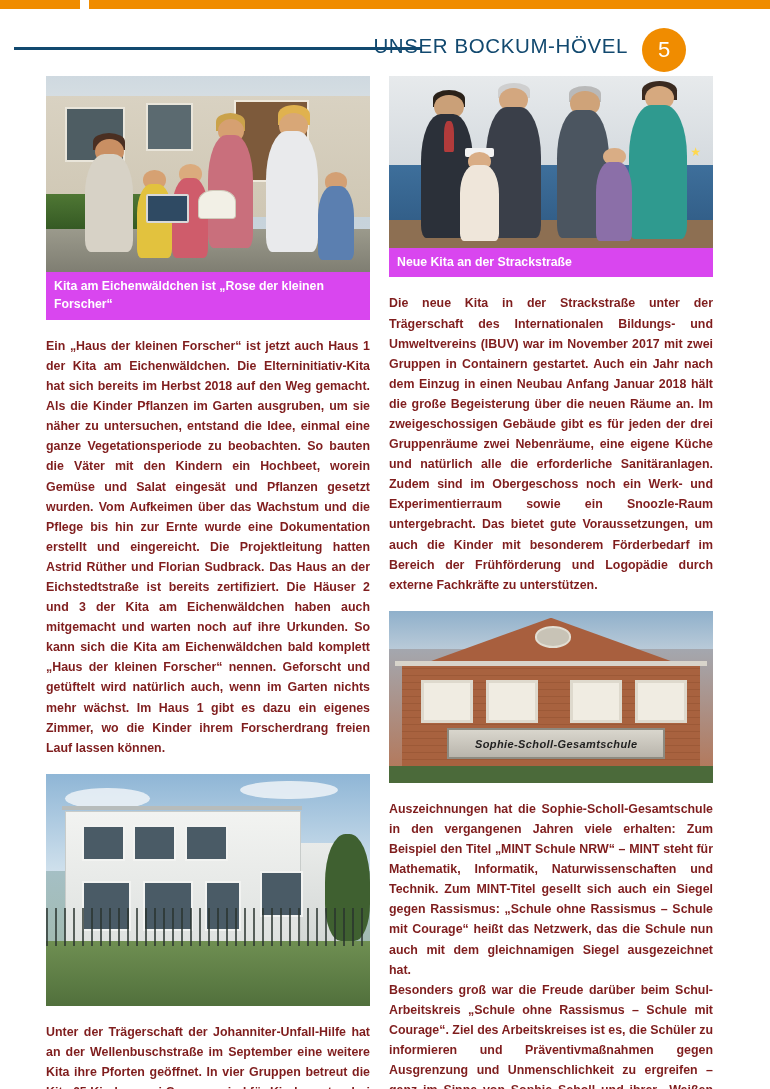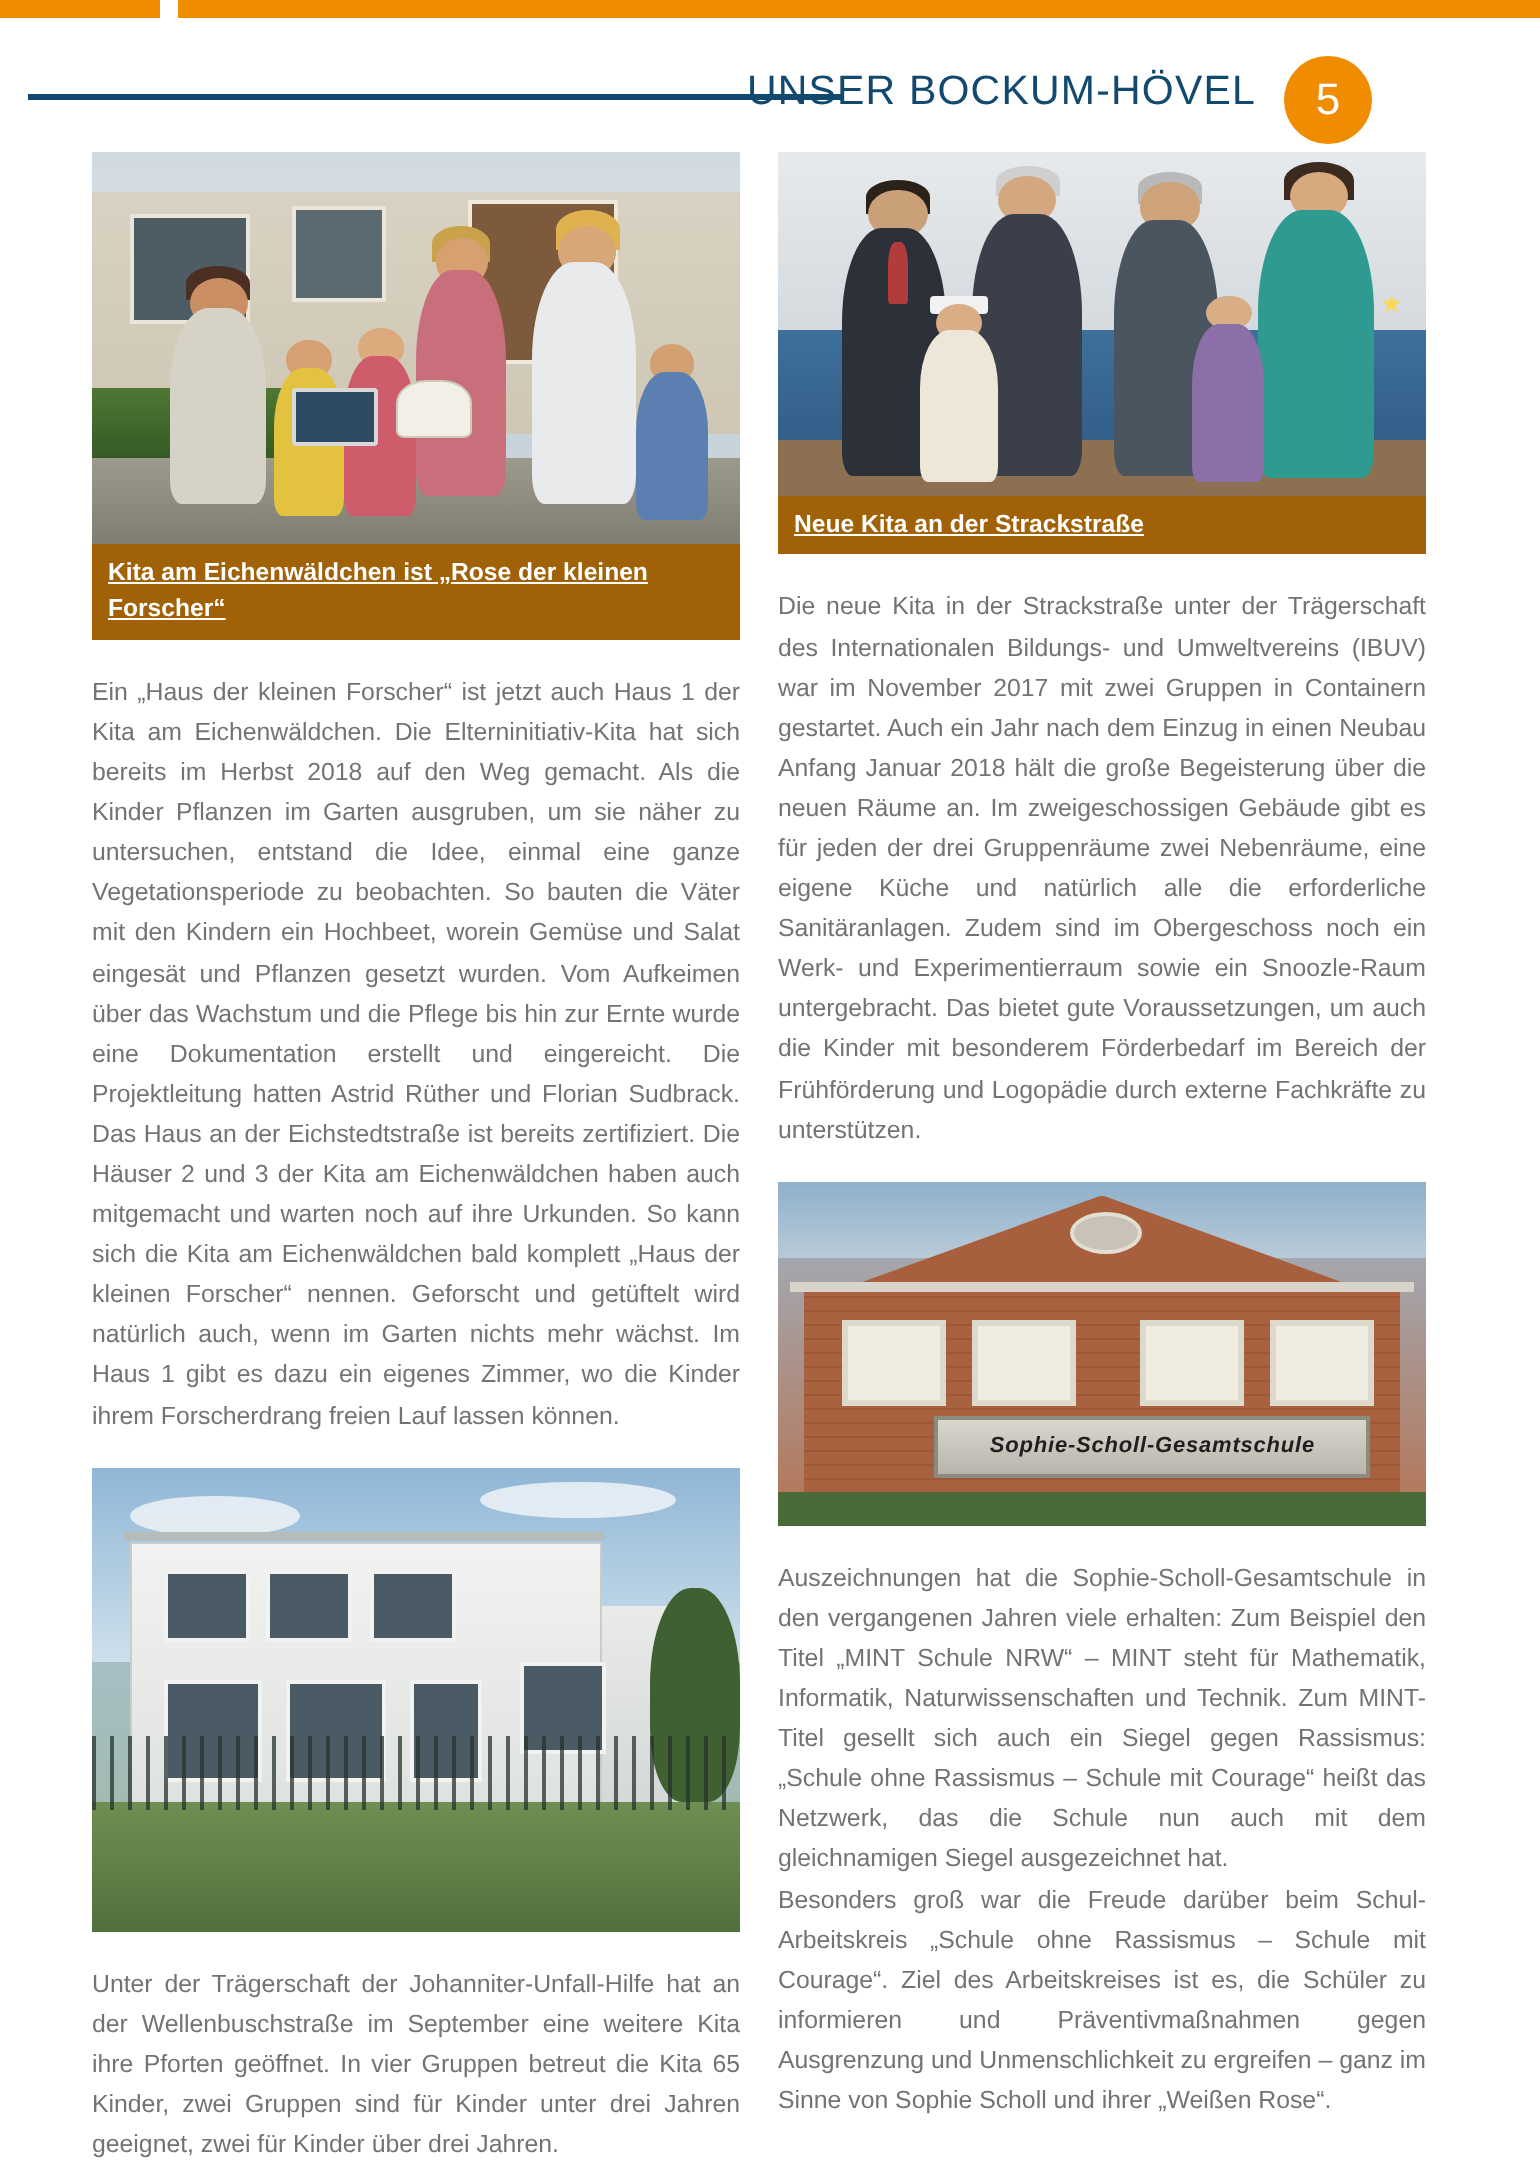--- a/index.html
+++ b/index.html
@@ -84,39 +84,39 @@
 
   
   .figure { margin-bottom: 0; }
   .photo {
     width: 100%;
     display: block;
     position: relative;
     overflow: hidden;
   }
   .caption {
-    background: #a16207;
+    background: #d946ef;
     color: #ffffff;
     font-size: 12.3px;
     line-height: 1.5;
     padding: 5px 8px 6px 8px;
     font-weight: 700;
     box-sizing: border-box;
-    text-decoration: underline;
   }
 
   
   p.body {
     font-size: 12.4px;
     line-height: 1.62;
     text-align: justify;
     margin: 0 0 0 0;
-    color: #737373;
+    color: #7f1d1d;
     -webkit-hyphens: auto;
     hyphens: auto;
+    font-weight: bold;
   }
   .spacer-12 { height: 16px; }
 
   
   
   .ph1 { height: 196px; background: linear-gradient(#b9cbd8, #ccd6dc); }
   .ph1 .sky { position:absolute; left:0; top:0; width:100%; height:34%;
     background: linear-gradient(#cfd9e0,#e2e7e7); }
   .ph1 .wall { position:absolute; left:0; top:10%; width:100%; height:62%;
     background: linear-gradient(#d9d2c2,#cfc7b4); }
@@ -197,21 +197,20 @@
   .ph3 .wn2 { left:30%; top:40%; width:14%; height:22%; }
   .ph3 .wn3 { left:56%; top:40%; width:14%; height:22%; }
   .ph3 .wn4 { left:76%; top:40%; width:14%; height:22%; }
   .ph3 .sign {
     position:absolute; left:18%; top:68%; width:66%; height:16%;
     background: linear-gradient(#d9d6cd,#b9b5ac);
     border:2px solid #8d8a80;
     display:flex; align-items:center; justify-content:center;
     color:#1f1f1f; font-size:11px; font-style:italic; font-weight:700;
     letter-spacing:0.4px;
-    margin-left:20px;
   }
   .ph3 .bush { position:absolute; left:0; bottom:0; width:100%; height:10%;
     background:#4b6a3a; }
 
   
   .ph4 { height: 232px; background: linear-gradient(#a9c6dd,#9fb6a2); }
   .ph4 .sky3 { position:absolute; left:0; top:0; width:100%; height:42%;
     background: linear-gradient(#8fb6d6,#cfe0ec); }
   .ph4 .cloud { position:absolute; background:#eef3f7; border-radius:50%; opacity:.85; }
   .ph4 .c1 { left:6%; top:6%; width:26%; height:9%; }

